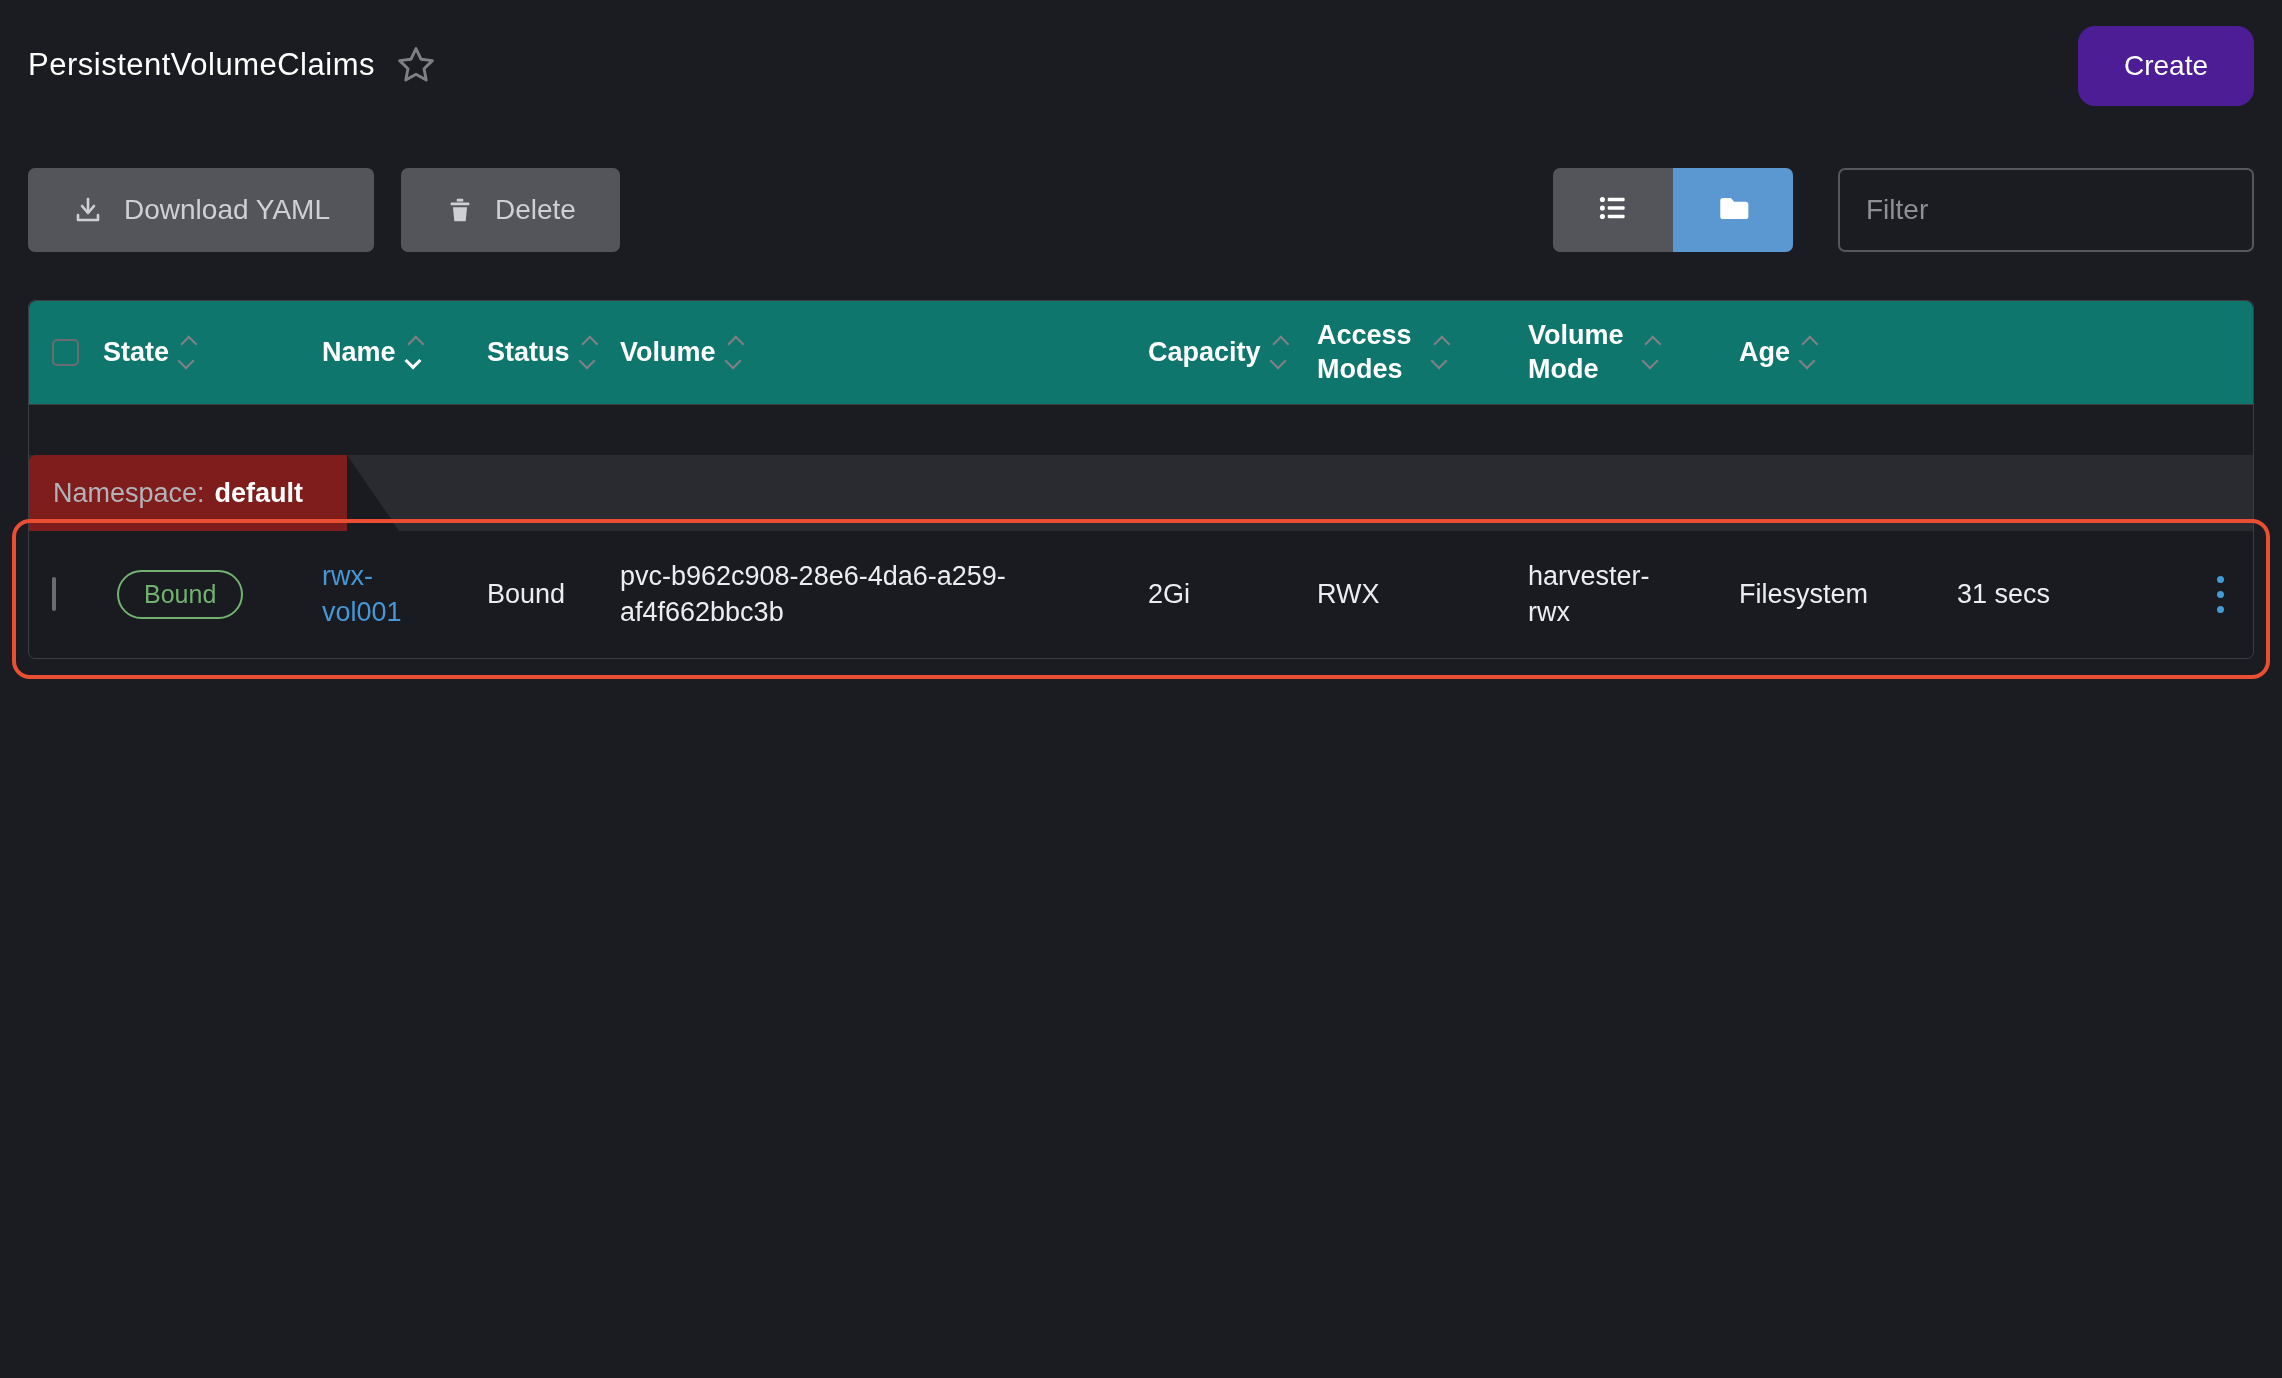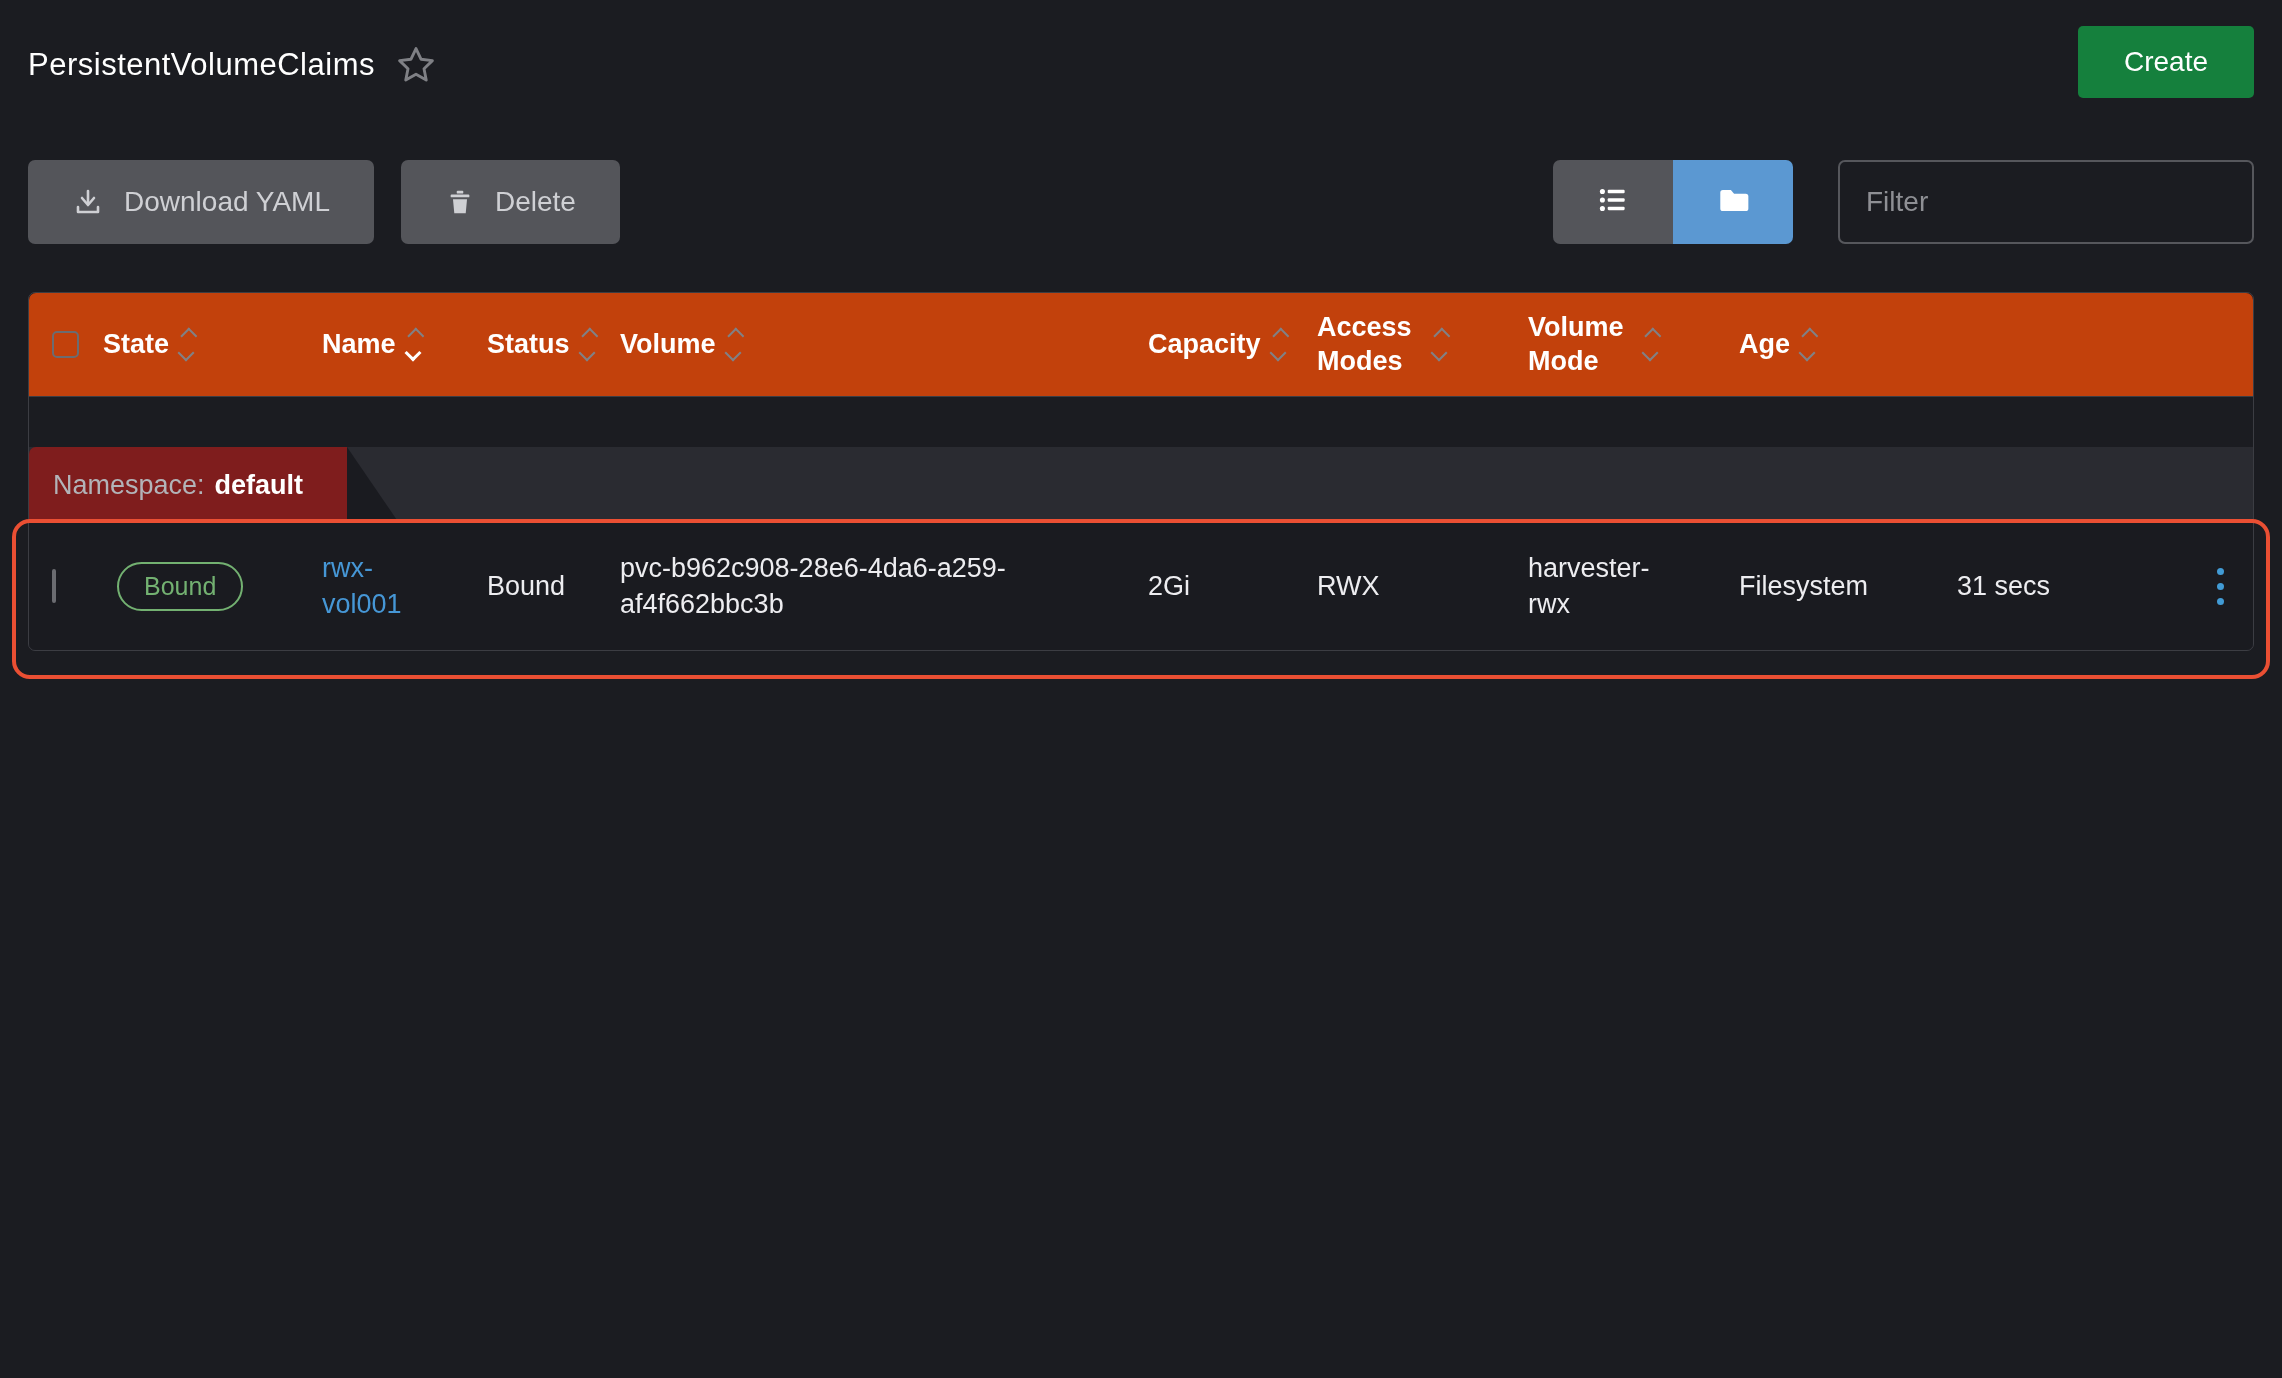--- a/index.html
+++ b/index.html
@@ -11,22 +11,22 @@
     font-family: "Liberation Sans", "DejaVu Sans", sans-serif;
     color: #ffffff;
     overflow: hidden;
   }
   
   .top-row { display:flex; justify-content:space-between; align-items:flex-start; padding: 26px 28px 0 28px; }
   .title-wrap { display:flex; align-items:center; gap:20px; padding-top: 18px; }
   .page-title { font-size: 31px; font-weight: 400; color:#fff; letter-spacing: 0.5px; }
   .star { width: 42px; height: 42px; display:inline-block; }
   .btn-primary {
-    background:#15803d; color:#fff; border:none; border-radius:5px;
-    height: 72px; padding: 0 46px; font-size: 28px; cursor:pointer;
+    background:#4c1d95; color:#fff; border:none; border-radius:17px;
+    height: 80px; padding: 0 46px; font-size: 28px; cursor:pointer;
     font-family: inherit;
   }
   
   .actions-row { display:flex; justify-content:space-between; align-items:center; margin: 62px 28px 0 28px; gap: 39px; }
   .actions-left { display:flex; gap: 27px; }
   .btn-gray {
     background:#54555a; color:#cfd0d4; border:none; border-radius:7px;
     height: 84px; padding: 0 44px; font-size: 28px; cursor:pointer;
     display:flex; align-items:center; gap: 20px; font-family: inherit;
   }
@@ -48,21 +48,21 @@
     border: 1px solid #3c3d43;
     border-radius: 7px;
     width: 2226px;
   }
   .grid-row {
     display: grid;
     grid-template-columns: 66px 219px 165px 133px 528px 169px 211px 211px 218px 190px 114px;
     align-items: center;
   }
   .thead {
-    background:#c2410c;
+    background:#0f766e;
     border-bottom: 1px solid #3c3d43;
     border-radius: 7px 7px 0 0;
     height: 104px;
   }
   .th { display:flex; align-items:center; font-size: 27px; font-weight: 700; color:#fff; padding-left: 8px; line-height: 1.25; }
   .th .lbl { display:inline-block; }
   .th.w2 .lbl { max-width: 105px; }
   .sort { display:inline-flex; flex-direction:column; gap:5px; margin-left: 11px; }
   .chev { width: 12px; height: 12px; border: solid #808186; border-width: 2.5px 2.5px 0 0; }
   .chev.up { transform: rotate(-45deg) translate(2px,2px); }

